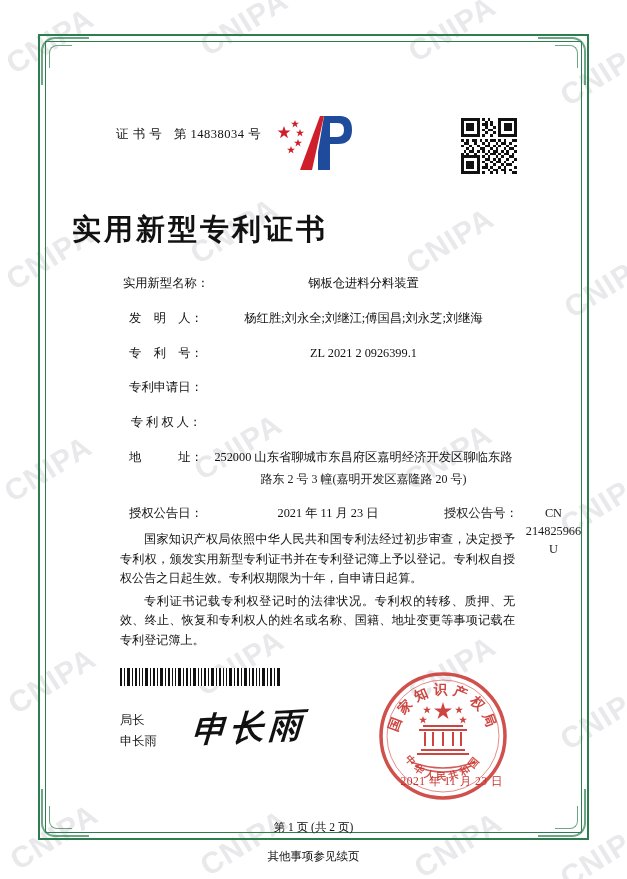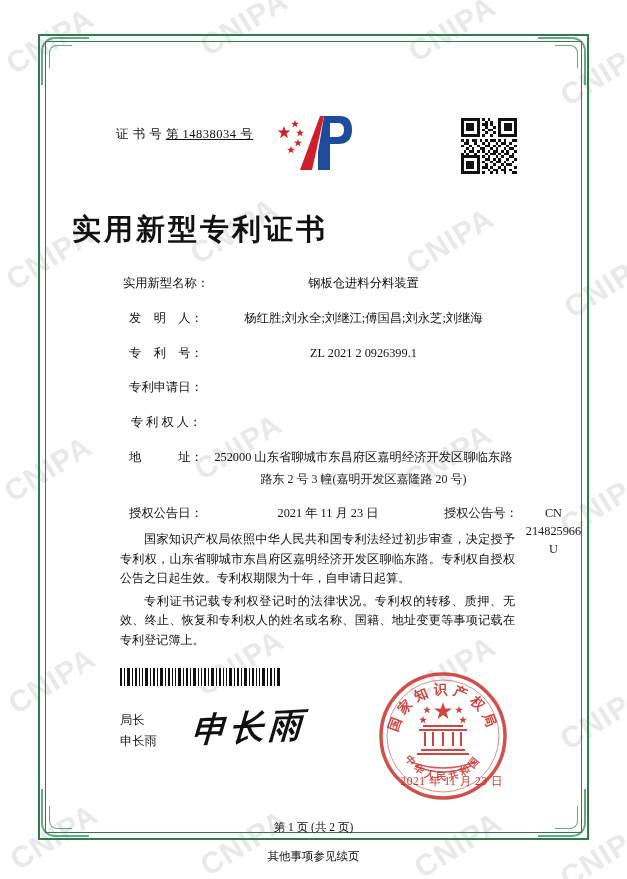--- a/index.html
+++ b/index.html
@@ -275,21 +275,21 @@
   <div class="border-inner"></div>
   <div class="corner tl"></div>
   <div class="corner tr"></div>
   <div class="corner bl"></div>
   <div class="corner br"></div>
 
   <div class="content">
 
     <div class="cert-no">
       <span>证 书 号</span>
-      <span style="text-decoration:underline;">第 14838034 号</span>
+      <span style="margin-left:8px;">第 14838034 号</span>
     </div>
 
     <div class="logo">
       <svg viewBox="0 0 92 62" width="92" height="62" aria-hidden="true">
 
         <path d="M56 4 L72 4 Q84 4 84 18 Q84 32 70 32 L62 32 L62 58 L50 58 L50 40 Z" fill="#1e4b9c"></path>
         <path d="M62 11 L70 11 Q76 11 76 18 Q76 25 69 25 L62 25 Z" fill="#ffffff"></path>
 
         <path d="M52 4 L56 4 L44 58 L32 58 Z" fill="#cf1f2b"></path>
 
@@ -457,21 +457,21 @@
       <div class="row two-col">
         <div class="lbl">授权公告日：</div>
         <div class="val val-left">2021 年 11 月 23 日</div>
         <div style="flex:0 0 auto; margin-right:8px;">授权公告号：</div>
         <div style="flex:1 1 auto;">CN 214825966 U</div>
       </div>
 
     </div>
 
     <div class="paras">
-      <p>国家知识产权局依照中华人民共和国专利法经过初步审查，决定授予专利权，山东省聊城市东昌府区嘉明经济开发区聊临东路。专利权自授权公告之日起生效。专利权期限为十年，自申请日起算。</p>
+      <p>国家知识产权局依照中华人民共和国专利法经过初步审查，决定授予专利权，颁发实用新型专利证书并在专利登记簿上予以登记。专利权自授权公告之日起生效。专利权期限为十年，自申请日起算。</p>
       <p>专利证书记载专利权登记时的法律状况。专利权的转移、质押、无效、终止、恢复和专利权人的姓名或名称、国籍、地址变更等事项记载在专利登记簿上。</p>
     </div>
 
     <div class="barcode">
       <svg viewBox="0 0 162 18" width="162" height="18" shape-rendering="crispEdges" aria-hidden="true">
         <rect width="162" height="18" fill="#ffffff"></rect>
         <g fill="#111111">
           <rect x="0" y="0" width="2" height="18"></rect>
             <rect x="4" y="0" width="1" height="18"></rect>
           <rect x="7" y="0" width="3" height="18"></rect>

